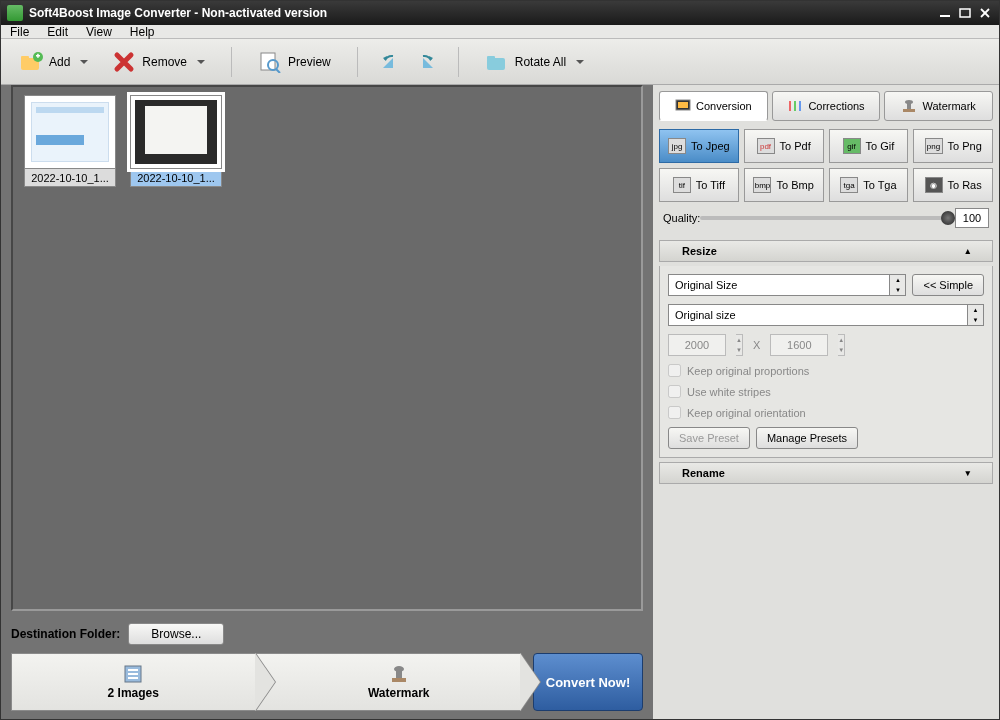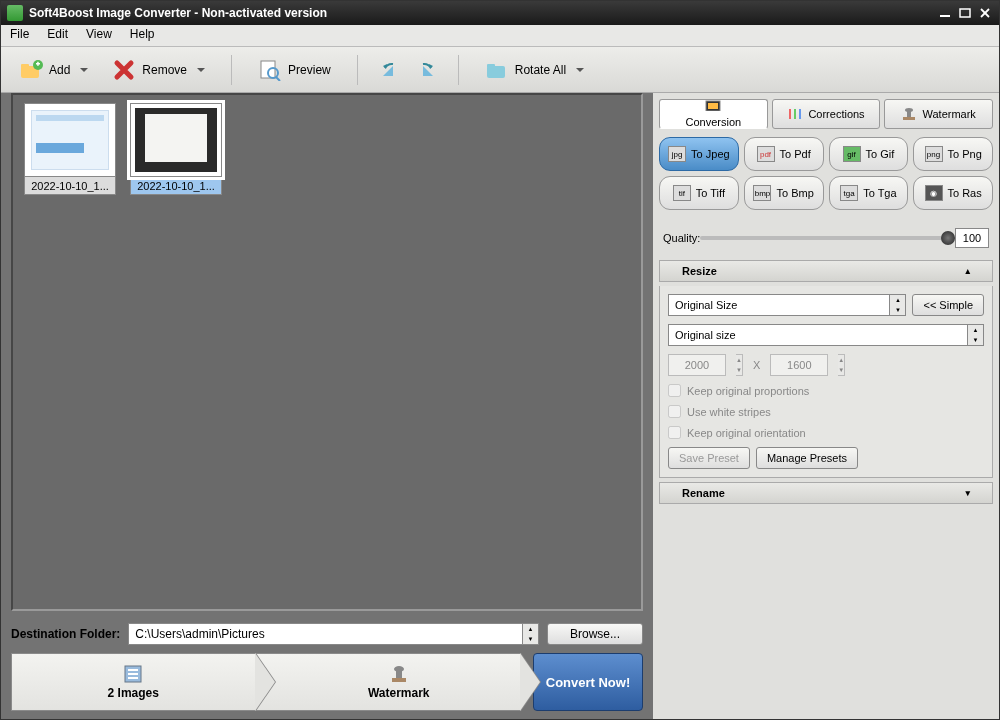--- a/index.html
+++ b/index.html
@@ -5,21 +5,21 @@
 * { box-sizing: border-box; margin: 0; padding: 0; font-family: "Segoe UI", Arial, sans-serif; }
 body { background: #d4d0c8; width: 1000px; height: 720px; overflow: hidden; }
 
 .window { width: 1000px; height: 720px; background: #737373; border: 1px solid #333; display: flex; flex-direction: column; }
 
 .titlebar { height: 24px; background: linear-gradient(#3a3a3a,#1a1a1a); color: #fff; display: flex; align-items: center; padding: 0 6px; font-size: 12px; }
 .titlebar .title { flex: 1; font-weight: bold; }
 .titlebar .winbtn { width: 16px; height: 14px; margin-left: 4px; display: flex; align-items: center; justify-content: center; cursor: pointer; }
 .titlebar svg { display: block; }
 
-.menubar { height: 22px; background: #e8e8e6; display: flex; font-size: 12px; border-bottom: 1px solid #bbb; }
+.menubar { height: 14px; background: #e8e8e6; display: flex; align-items: center; font-size: 12px; border-bottom: 1px solid #bbb; }
 .menubar .mitem { padding: 2px 9px; cursor: default; }
 
 .toolbar { height: 46px; background: linear-gradient(#ededea,#d9d9d6); border-bottom: 1px solid #aaa; display: flex; align-items: center; padding: 0 10px; gap: 8px; }
 .tbtn { display: flex; align-items: center; gap: 6px; padding: 4px 8px; font-size: 12px; cursor: pointer; border-radius: 3px; }
 .tbtn .ico { width: 24px; height: 24px; display: flex; align-items: center; justify-content: center; }
 .tsep { width: 1px; height: 30px; background: #bbb; margin: 0 10px; }
 .dropcaret { width: 0; height: 0; border-left: 4px solid transparent; border-right: 4px solid transparent; border-top: 4px solid #555; margin-left: 4px; }
 
 .mainrow { flex: 1; display: flex; overflow: hidden; }
 
@@ -44,28 +44,28 @@
 .step .slabel { font-weight: bold; }
 .step::after { content: ""; position: absolute; right: -20px; top: -1px; width: 0; height: 0; border-top: 29px solid transparent; border-bottom: 29px solid transparent; border-left: 20px solid #e3e3e0; z-index: 2; }
 .step::before { content: ""; position: absolute; right: -21px; top: -1px; width: 0; height: 0; border-top: 29px solid transparent; border-bottom: 29px solid transparent; border-left: 20px solid #8a8a8a; z-index: 1; }
 .step3::after, .step3::before { display: none; }
 .step2, .step3 { padding-left: 22px; border-left: none; }
 .convertbtn { width: 110px; height: 58px; margin-left: 12px; background: linear-gradient(#5d8ecf,#2e5da0); color: #fff; font-weight: bold; font-size: 13px; border: 1px solid #1c3d6e; border-radius: 4px; cursor: pointer; }
 
 .rightcol { width: 346px; background: #e0e0dd; display: flex; flex-direction: column; padding: 6px 6px 0 6px; gap: 4px; }
 .tabrow { display: flex; gap: 4px; }
 .tab { flex: 1; height: 30px; display: flex; align-items: center; justify-content: center; gap: 5px; font-size: 11px; border: 1px solid #999; border-radius: 3px; background: linear-gradient(#f7f7f4,#dedede); cursor: pointer; }
-.tab.active { background: #fff; border-bottom-color: #fff; flex-direction: column; }
+.tab.active { background: #fff; border-bottom-color: #fff; }
 
 .fmtgrid { display: grid; grid-template-columns: repeat(4,1fr); gap: 5px; margin-top: 4px; }
-.fmtbtn { height: 34px; display: flex; align-items: center; justify-content: center; gap: 5px; font-size: 11px; border: 1px solid #999; border-radius: 11px; background: linear-gradient(#f7f7f4,#dedede); cursor: pointer; }
+.fmtbtn { height: 34px; display: flex; align-items: center; justify-content: center; gap: 5px; font-size: 11px; border: 1px solid #999; border-radius: 0; background: linear-gradient(#f7f7f4,#dedede); cursor: pointer; }
 .fmtbtn.active { background: linear-gradient(#8fc3f0,#4a8cc7); border-color: #2d6aa5; }
 .fmtbtn .fico { width: 18px; height: 16px; background: #ddd; border: 1px solid #888; font-size: 8px; display: flex; align-items: center; justify-content: center; }
 
-.qualityrow { display: flex; align-items: center; gap: 0; margin: 14px 4px 8px 4px; font-size: 11px; }
+.qualityrow { display: flex; align-items: center; gap: 0; margin: 2px 4px 8px 4px; font-size: 11px; }
 .slider { flex: 1; height: 4px; background: #bbb; position: relative; border-radius: 2px; }
 .slider .knob { position: absolute; right: 0; top: -5px; width: 14px; height: 14px; background: radial-gradient(#777,#222); border-radius: 50%; }
 .qualval { width: 34px; height: 20px; text-align: center; font-size: 11px; border: 1px solid #888; background: #fff; }
 
 .panelhdr { height: 22px; background: linear-gradient(#e9e9e6,#d4d4d0); border: 1px solid #aaa; display: flex; align-items: center; padding: 0 22px; font-size: 11px; font-weight: bold; cursor: pointer; }
 .panelhdr .sp { flex: 1; }
 .panelhdr .caret { font-size: 9px; }
 .panelbody { border: 1px solid #aaa; border-top: none; padding: 8px; display: flex; flex-direction: column; gap: 8px; font-size: 11px; background: #e6e6e3; }
 .combo { display: flex; }
 .combo input { flex: 1; height: 22px; padding: 0 6px; font-size: 11px; border: 1px solid #888; background: #fff; }
@@ -205,27 +205,20 @@
         <div class="thumb selected">
           <div class="timg">
               <div class="fake2"></div>
             </div>
           <div class="tlabel">2022-10-10_1...</div>
         </div>
       </div>
 
       <div class="destrow">
         <label>Destination Folder:</label>
-        <div class="destinput">
-          <input type="text" value="C:\Users\admin\Pictures" style="">
-          <div class="spin">
-              <div>▲</div>
-              <div>▼</div>
-            </div>
-        </div>
         <button class="browsebtn">Browse...</button>
       </div>
 
       <div class="steprow">
         <div class="step step1">
           <svg class="stepico" width="22" height="20">
               <rect x="3" y="2" width="16" height="16" fill="#9bd" stroke="#678"></rect>
               <rect x="6" y="5" width="10" height="2" fill="#fff"></rect>
               <rect x="6" y="9" width="10" height="2" fill="#fff"></rect>
               <rect x="6" y="13" width="10" height="2" fill="#fff"></rect>

